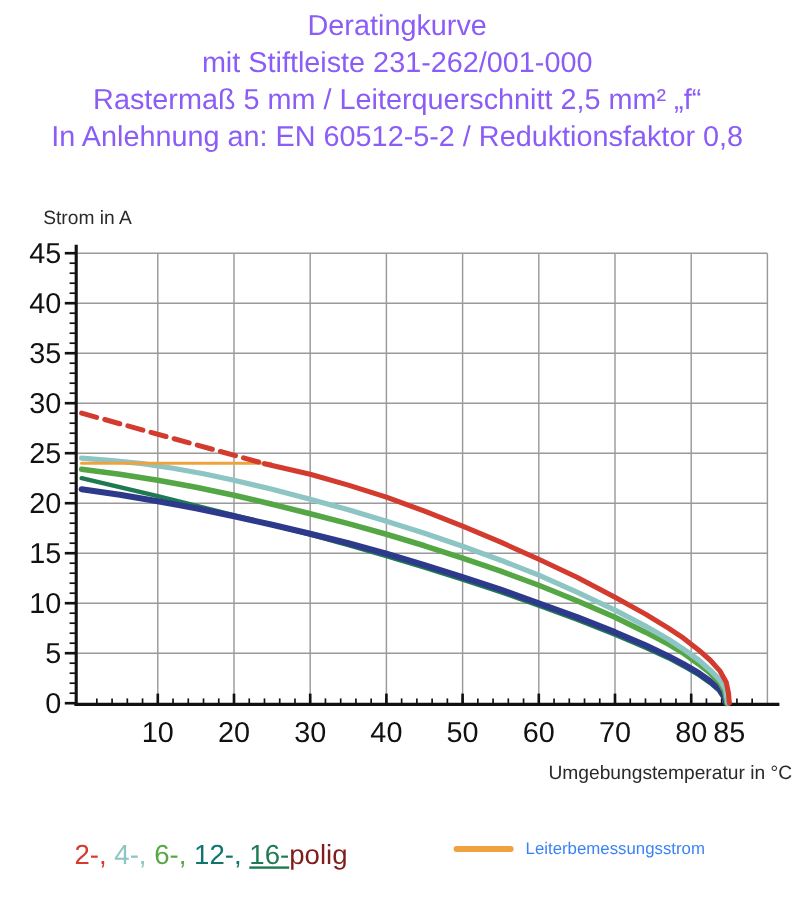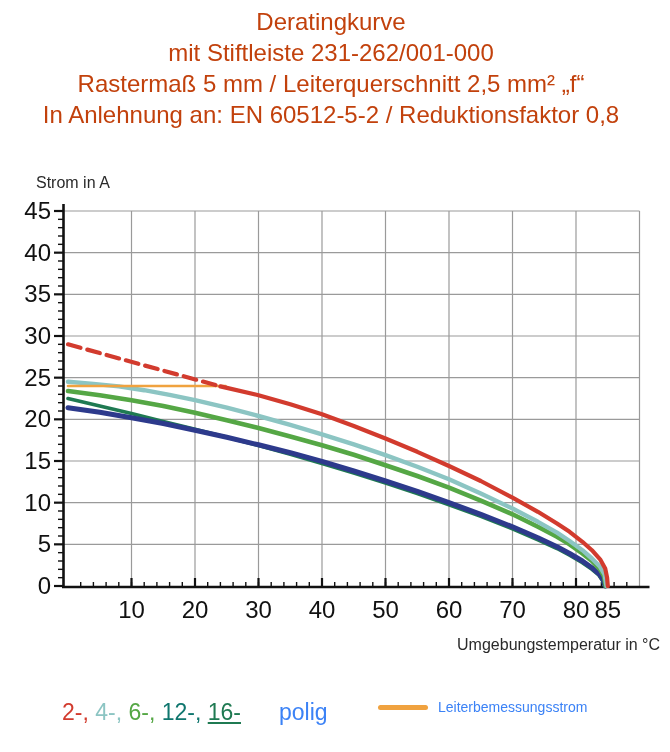--- a/index.html
+++ b/index.html
@@ -2,21 +2,21 @@
 <html><head>
 <meta charset="utf-8">
 <style>
   html,body{margin:0;padding:0;background:#ffffff;}
   .page{
     position:relative;width:670px;height:752px;background:#ffffff;
     font-family:"Liberation Sans", sans-serif;color:#232323;overflow:hidden;
   }
   .title-block{
     position:absolute;top:6px;left:0;width:662px;text-align:center;
-    font-size:24px;line-height:31px;color:#c2410c;
+    font-size:24px;line-height:31px;color:#8b5cf6;
   }
   .axis-title{position:absolute;font-size:16px;color:#2a2a2a;white-space:nowrap;}
   #y-axis-title{top:174px;left:36px;}
   #x-axis-title{top:636px;right:10px;text-align:left;}
   #chart-svg{position:absolute;top:0;left:0;}
   .legend-row{position:absolute;top:697px;left:0;width:670px;height:34px;font-size:23px;}
   #poles-legend{position:absolute;left:62px;top:2px;white-space:nowrap;}
   #rated-legend{position:absolute;left:378px;top:2px;white-space:nowrap;display:flex;align-items:center;}
   #rated-swatch{display:inline-block;width:50px;height:5px;border-radius:3px;margin-right:10px;}
   #rated-label{font-size:14px;color:#3b82f6;text-align:center;}
@@ -189,20 +189,20 @@
       <polyline fill="none" stroke="#55a745" stroke-width="4.6" stroke-linecap="round" stroke-linejoin="round" points="68.0,391.0 99.8,395.2 131.5,400.2 163.3,406.0 195.0,412.7 226.8,420.2 258.5,428.1 290.3,436.4 322.0,445.2 353.8,454.8 385.5,465.2 417.3,476.0 449.0,487.7 480.8,500.6 512.5,514.3 537.9,526.8 557.0,536.8 569.6,544.3 582.4,553.5 591.9,561.0 600.1,569.3 603.9,576.0 605.8,586.0"></polyline>
       <polyline fill="none" stroke="#8cc5c3" stroke-width="4.4" stroke-linecap="round" stroke-linejoin="round" points="68.0,381.8 93.4,383.9 118.8,386.4 144.2,390.2 169.6,394.8 195.0,400.2 226.8,407.7 258.5,416.0 290.3,424.8 322.0,434.3 353.8,444.3 385.5,455.2 417.3,466.8 449.0,479.3 480.8,493.5 512.5,508.5 537.9,521.8 557.0,532.7 569.6,541.0 582.4,550.2 591.9,558.5 600.1,566.8 604.6,574.3 606.5,586.0"></polyline>
       <polyline fill="none" stroke="#f0a23f" stroke-width="2.6" stroke-linecap="round" stroke-linejoin="round" points="68.0,386.0 225.5,386.0"></polyline>
       <polyline fill="none" stroke="#d23b2e" stroke-width="4.2" stroke-linecap="round" stroke-linejoin="round" points="68.0,344.3 220.4,386.4" stroke-dasharray="13 7"></polyline>
       <polyline fill="none" stroke="#d23b2e" stroke-width="4.2" stroke-linecap="round" stroke-linejoin="round" points="220.4,386.4 258.5,395.2 290.3,404.3 322.0,414.3 353.8,426.0 385.5,438.5 417.3,451.8 449.0,466.0 480.8,481.0 512.5,497.7 537.9,511.8 557.0,523.5 569.6,531.8 582.4,541.8 591.9,550.2 600.1,559.3 605.2,568.5 607.1,577.7 607.8,586.0"></polyline>
     </svg>
 
   <div id="x-axis-title" class="axis-title">Umgebungstemperatur in °C</div>
 
   <div class="legend-row">
-    <div id="poles-legend"><span style="color: rgb(210, 59, 46);">2-, </span><span style="color: rgb(140, 197, 195);">4-, </span><span style="color: rgb(85, 167, 69);">6-, </span><span style="color: #0f766e; text-align: right;">12-, </span><span style="color: rgb(31, 122, 82); text-decoration: underline;">16-</span><span style="color: #3b82f6; margin-left: 38px;">polig</span></div>
+    <div id="poles-legend"><span style="color: rgb(210, 59, 46);">2-, </span><span style="color: rgb(140, 197, 195);">4-, </span><span style="color: rgb(85, 167, 69);">6-, </span><span style="color: #0f766e; text-align: right;">12-, </span><span style="color: rgb(31, 122, 82); text-decoration: underline;">16-</span><span style="color: #7f1d1d;">polig</span></div>
     <div id="rated-legend">
       <span id="rated-swatch" style="background: rgb(240, 162, 63);"></span>
       <span id="rated-label">Leiterbemessungsstrom</span>
     </div>
   </div>
 
 </div>
 
 </body></html>

